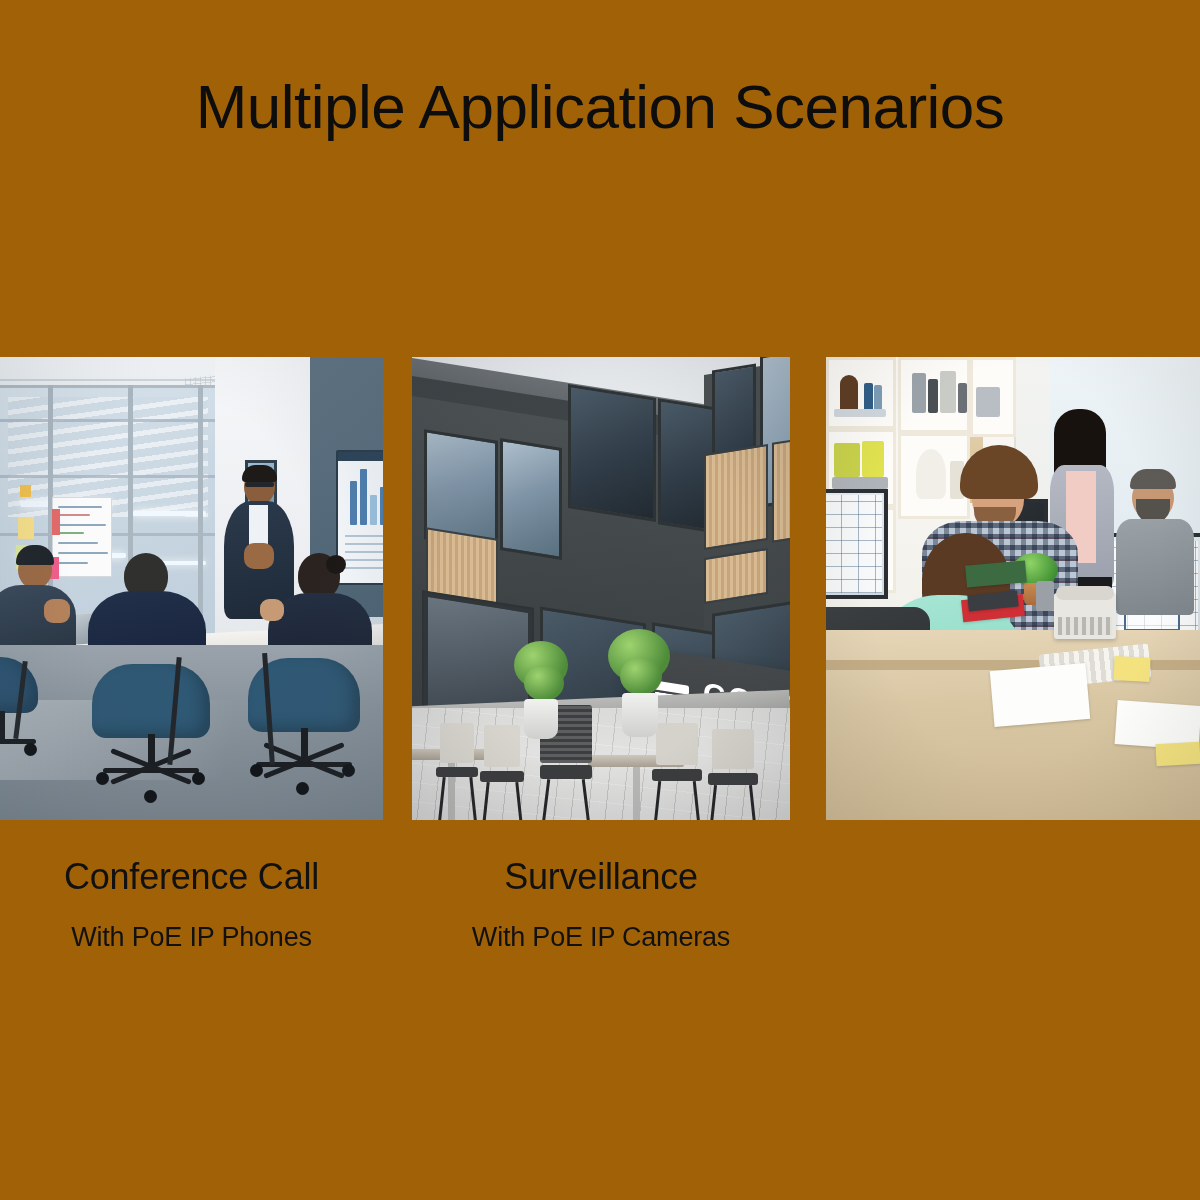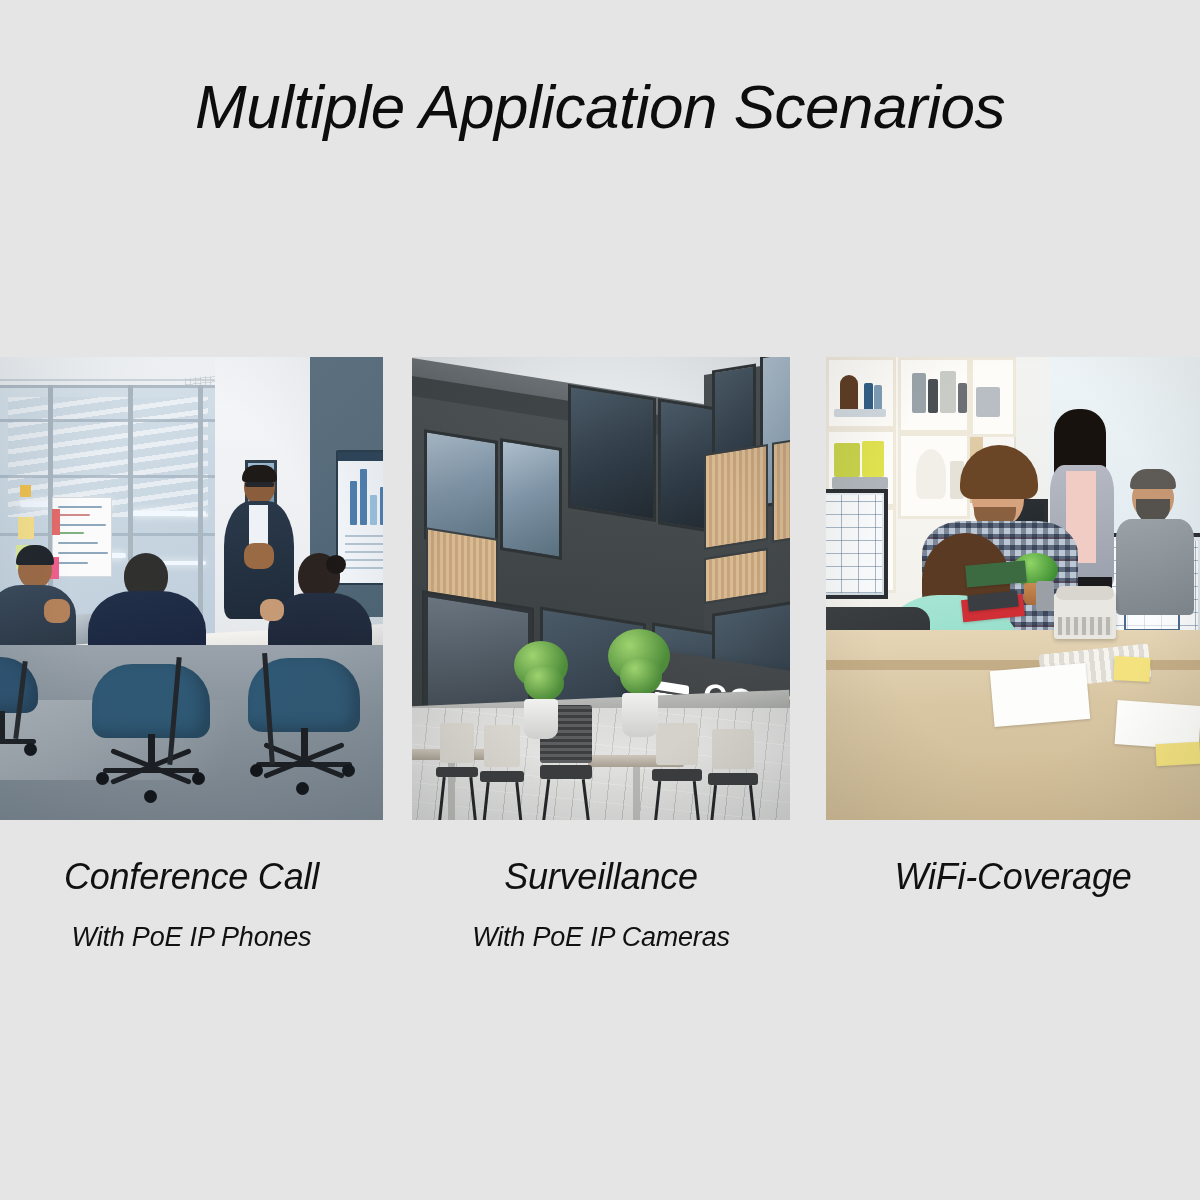--- a/index.html
+++ b/index.html
@@ -2,21 +2,21 @@
 <html><head>
 <meta charset="utf-8">
 <style>
   * { box-sizing: border-box; margin: 0; padding: 0; }
   html, body {
     width: 1200px; height: 1200px;
     background: #ffffff;
     font-family: "Liberation Sans", sans-serif;
     overflow: hidden;
   }
-  .page { position: relative; width: 1200px; height: 1200px; background: #e5e5e5; font-style: italic; }
+  .page { position: relative; width: 1200px; height: 1200px; background: #a16207; }
 
   
   .page-title {
     position: absolute; top: 74px; left: 0; width: 1200px;
     text-align: center;
     font-size: 62px; font-weight: 400; letter-spacing: -0.5px;
     color: #0d0d0d; line-height: 1.05;
     font-family: "Liberation Sans", sans-serif;
   }
 
@@ -621,17 +621,16 @@
         <div class="paper" style="left:290px;top:346px;width:84px;height:44px;transform:rotate(4deg)"></div>
         <div class="paper" style="left:136px;top:240px;width:62px;height:22px;background:#cf2f35;transform:rotate(-6deg)"></div>
         <div class="paper" style="left:142px;top:236px;width:50px;height:16px;background:#3a3d42;transform:rotate(-6deg)"></div>
         <div class="paper" style="left:140px;top:206px;width:60px;height:22px;background:#3c6b42;transform:rotate(-5deg)"></div>
         <div class="paper" style="left:288px;top:300px;width:36px;height:24px;background:#f3e27e;transform:rotate(3deg)"></div>
         <div class="paper" style="left:330px;top:386px;width:44px;height:22px;background:#f3e27e;transform:rotate(-3deg)"></div>
 
         <div class="vignette"></div>
       </div>
 
-      <div class="cap-title">WiFi-Coverage</div>
     </div>
 
   </div>
 </div>
 
 </body></html>

